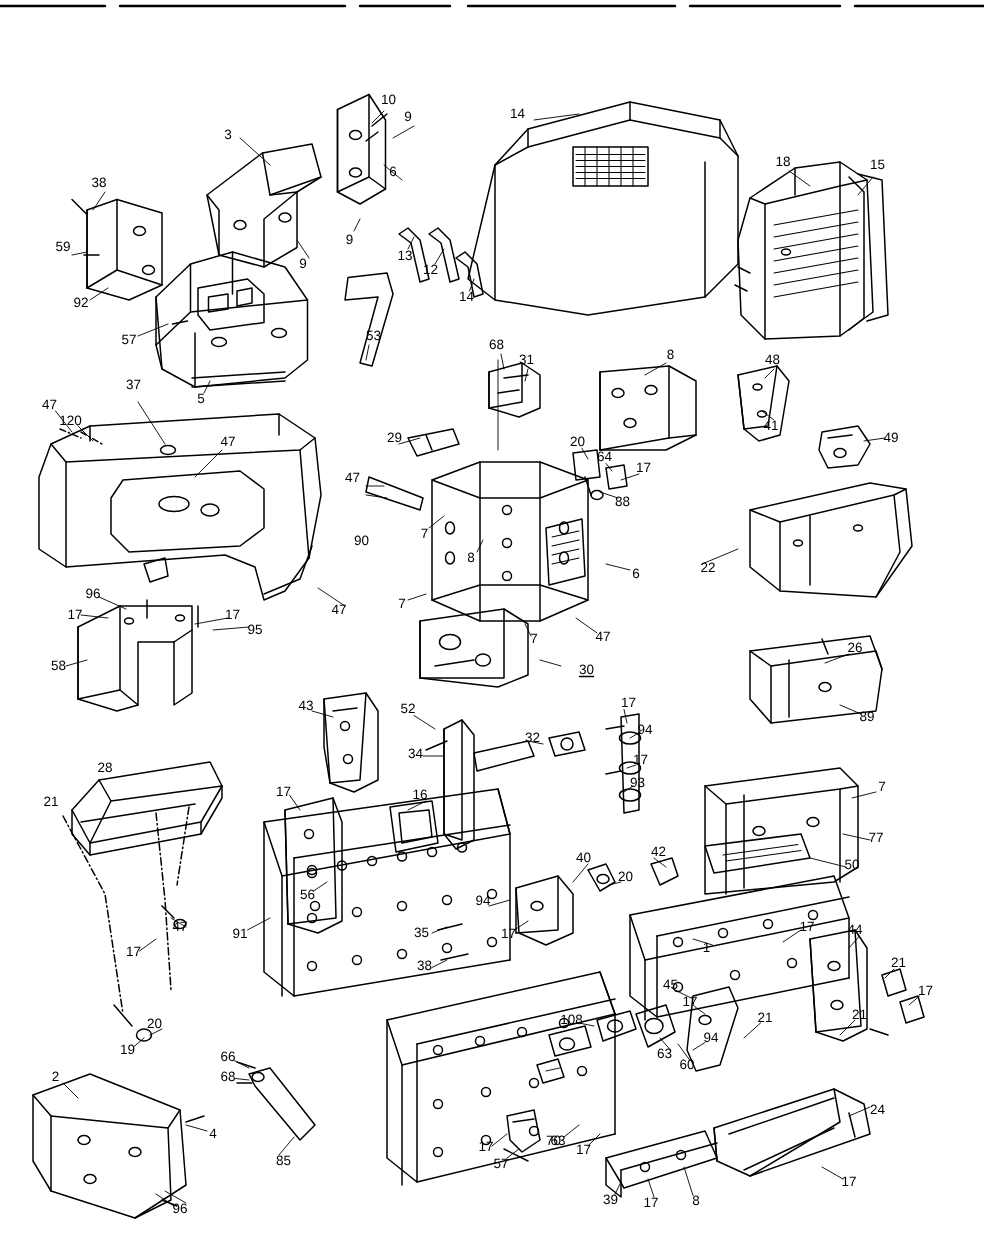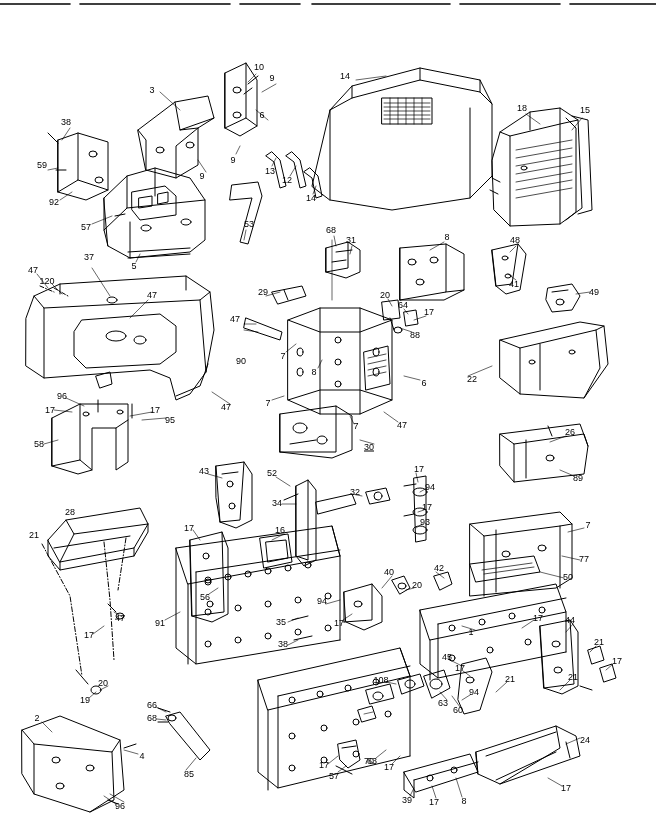--- a/index.html
+++ b/index.html
@@ -597,21 +597,21 @@
       <div class="callout" style="left: 424px; top: 383px;">6</div>
       <div class="callout" style="left: 268px; top: 403px;">7</div>
       <div class="callout" style="left: 62px; top: 396px;">96</div>
       <div class="callout" style="left: 50px; top: 410px;">17</div>
       <div class="callout" style="left: 170px; top: 420px;">95</div>
       <div class="callout" style="left: 155px; top: 410px;">17</div>
       <div class="callout" style="left: 226px; top: 407px;">47</div>
       <div class="callout" style="left: 402px; top: 425px;">47</div>
       <div class="callout" style="left: 356px; top: 426px;">7</div>
       <div class="callout" style="left: 39px; top: 444px;">58</div>
-      <div class="callout" style="left: 369px; top: 447px; text-decoration: underline;">30</div>
+      <div class="callout" style="left: 391px; top: 447px; text-decoration: underline;">30</div>
       <div class="callout" style="left: 570px; top: 432px;">26</div>
       <div class="callout" style="left: 578px; top: 478px;">89</div>
       <div class="callout" style="left: 204px; top: 471px;">43</div>
       <div class="callout" style="left: 272px; top: 473px;">52</div>
       <div class="callout" style="left: 419px; top: 469px;">17</div>
       <div class="callout" style="left: 430px; top: 487px;">94</div>
       <div class="callout" style="left: 355px; top: 492px;">32</div>
       <div class="callout" style="left: 277px; top: 503px;">34</div>
       <div class="callout" style="left: 427px; top: 507px;">17</div>
       <div class="callout" style="left: 588px; top: 525px;">7</div>

